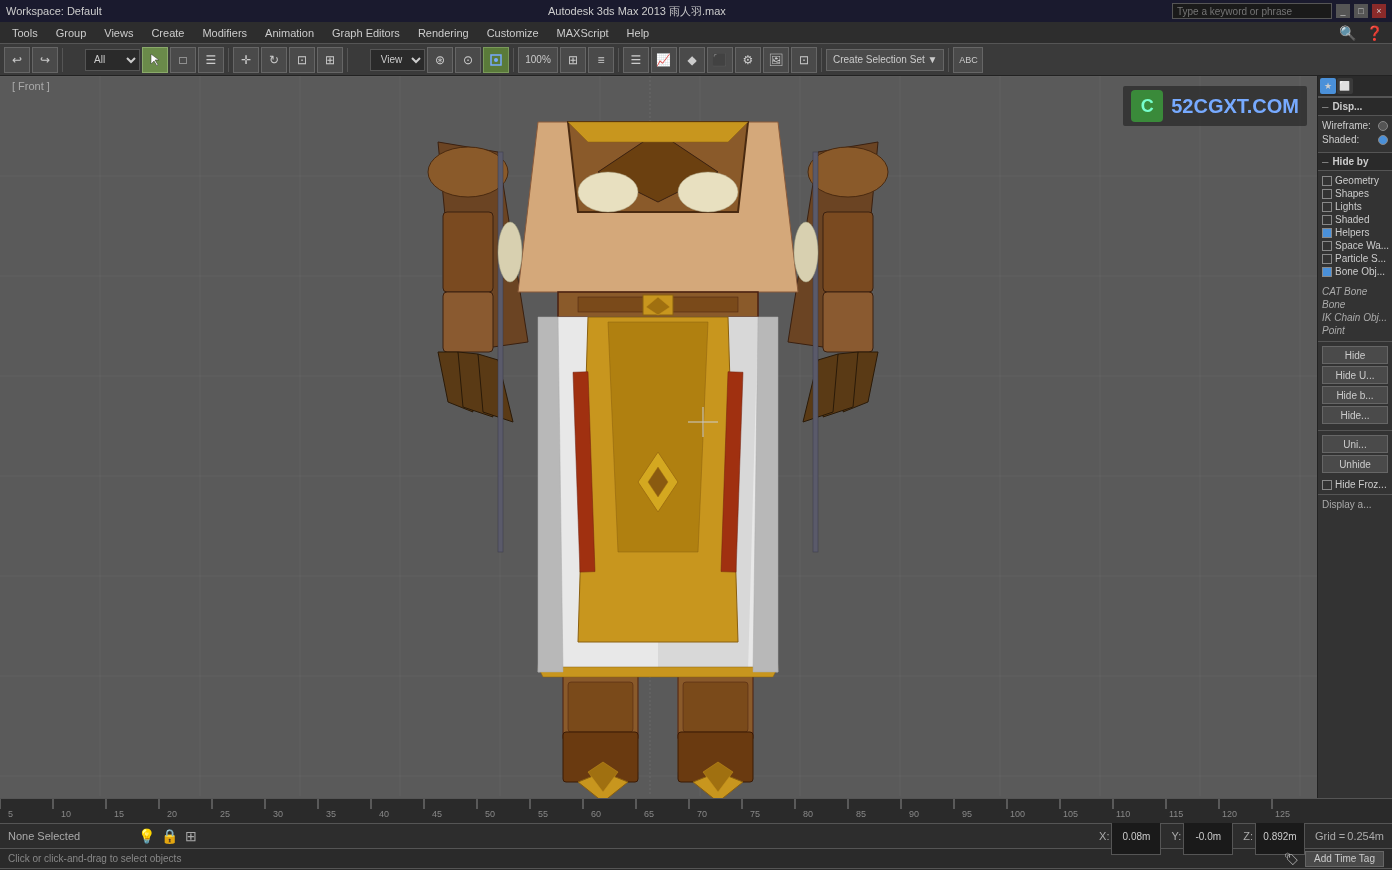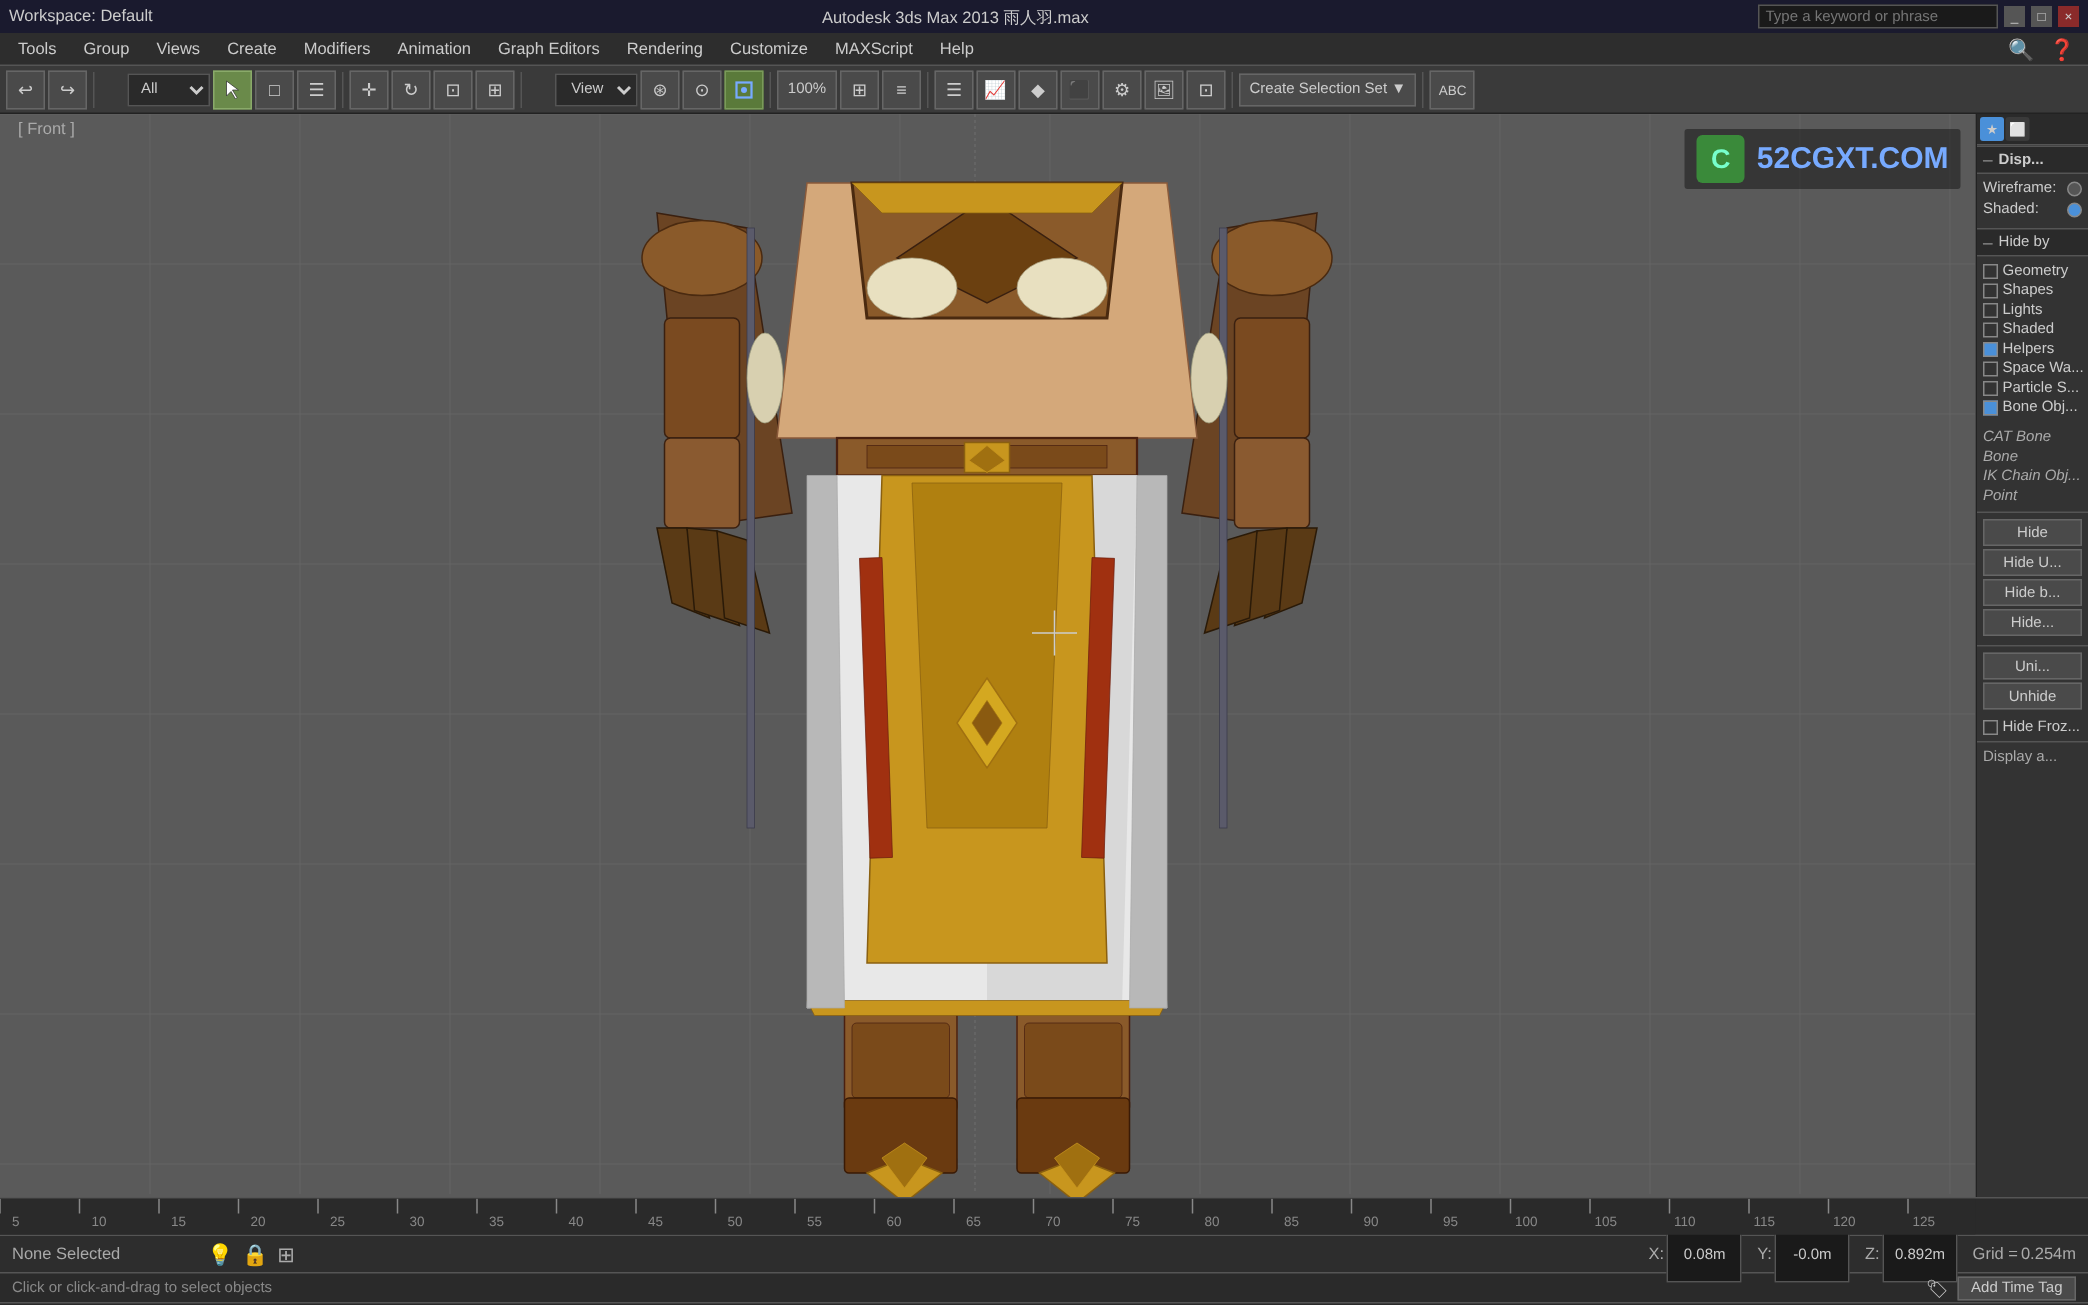--- a/index.html
+++ b/index.html
@@ -538,21 +538,21 @@
         <span class="radio-circle"></span>
       </div>
       <div class="display-row">
         <span>Shaded:</span>
         <span class="radio-circle checked"></span>
       </div>
     </div>
 
     <div class="panel-section-header">
       <span style="color:#aaa;font-size:9px;">─</span>
-      <span style="font-size:10px;font-weight:normal;color:#ccc;">Hide by</span>
+      <span style="font-size:10px;font-weight:bold;color:#ccc;">Hide by</span>
     </div>
 
     <div class="hide-by-section">
       <div class="checkbox-row">
         <span class="cb"></span>
         <span>Geometry</span>
       </div>
       <div class="checkbox-row">
         <span class="cb"></span>
         <span>Shapes</span>

